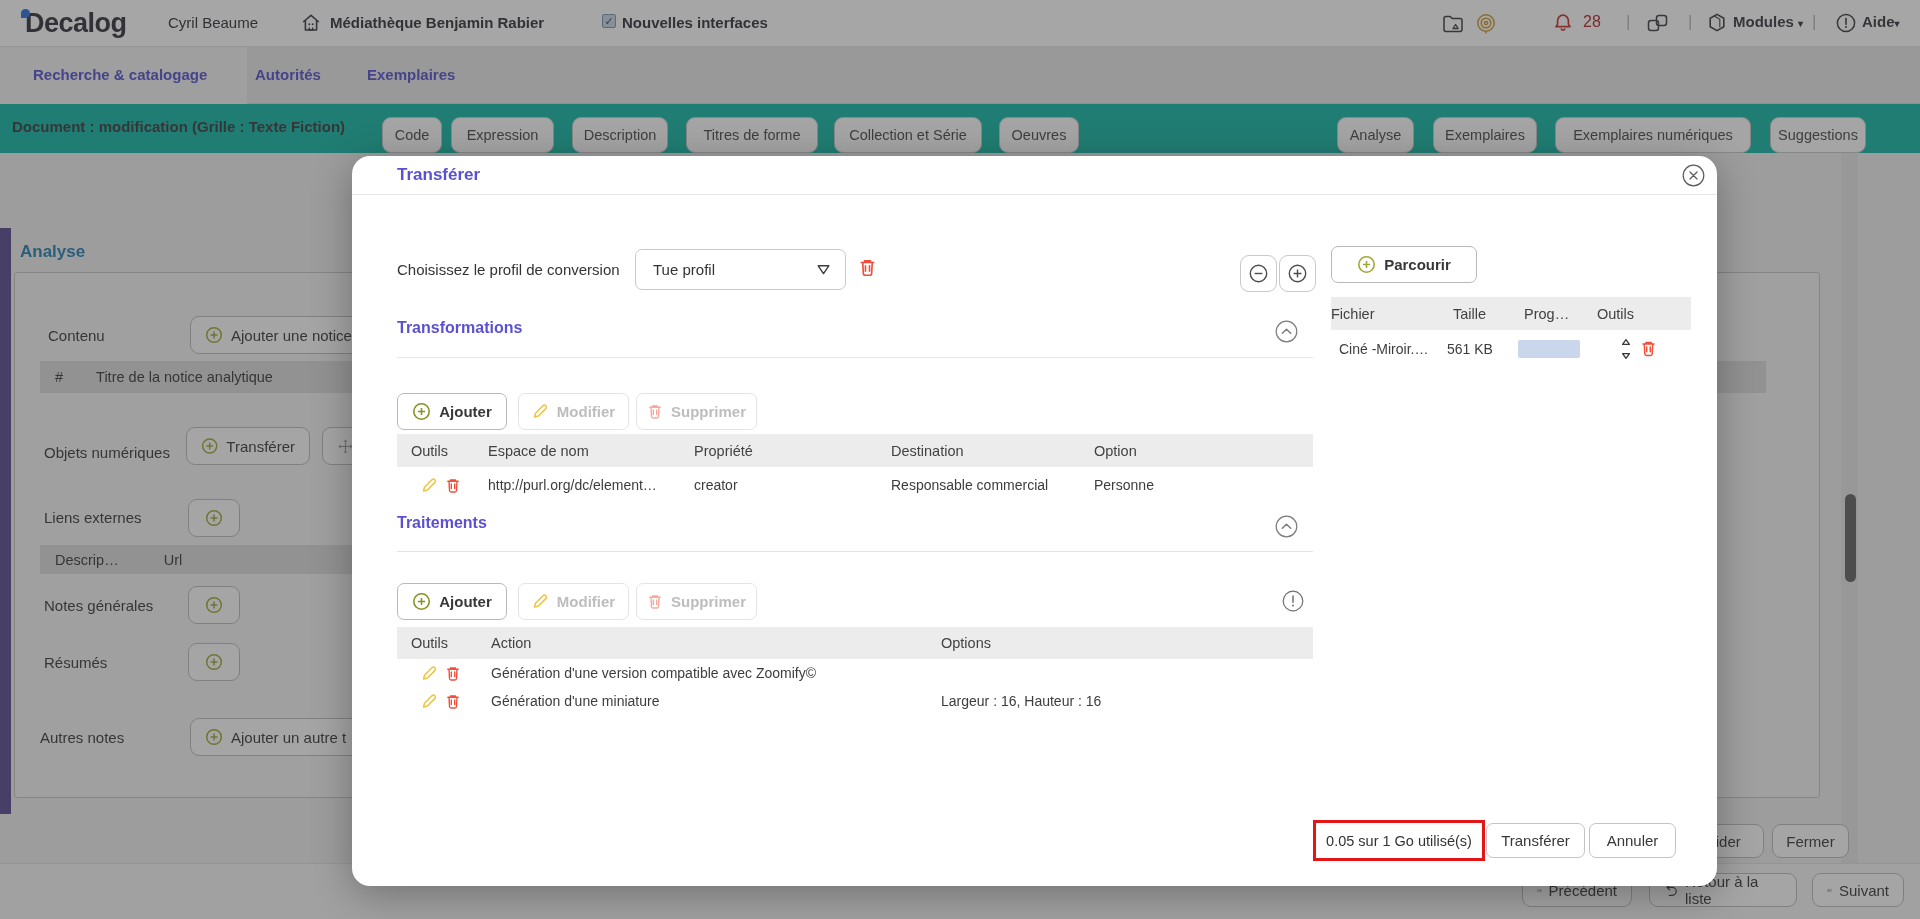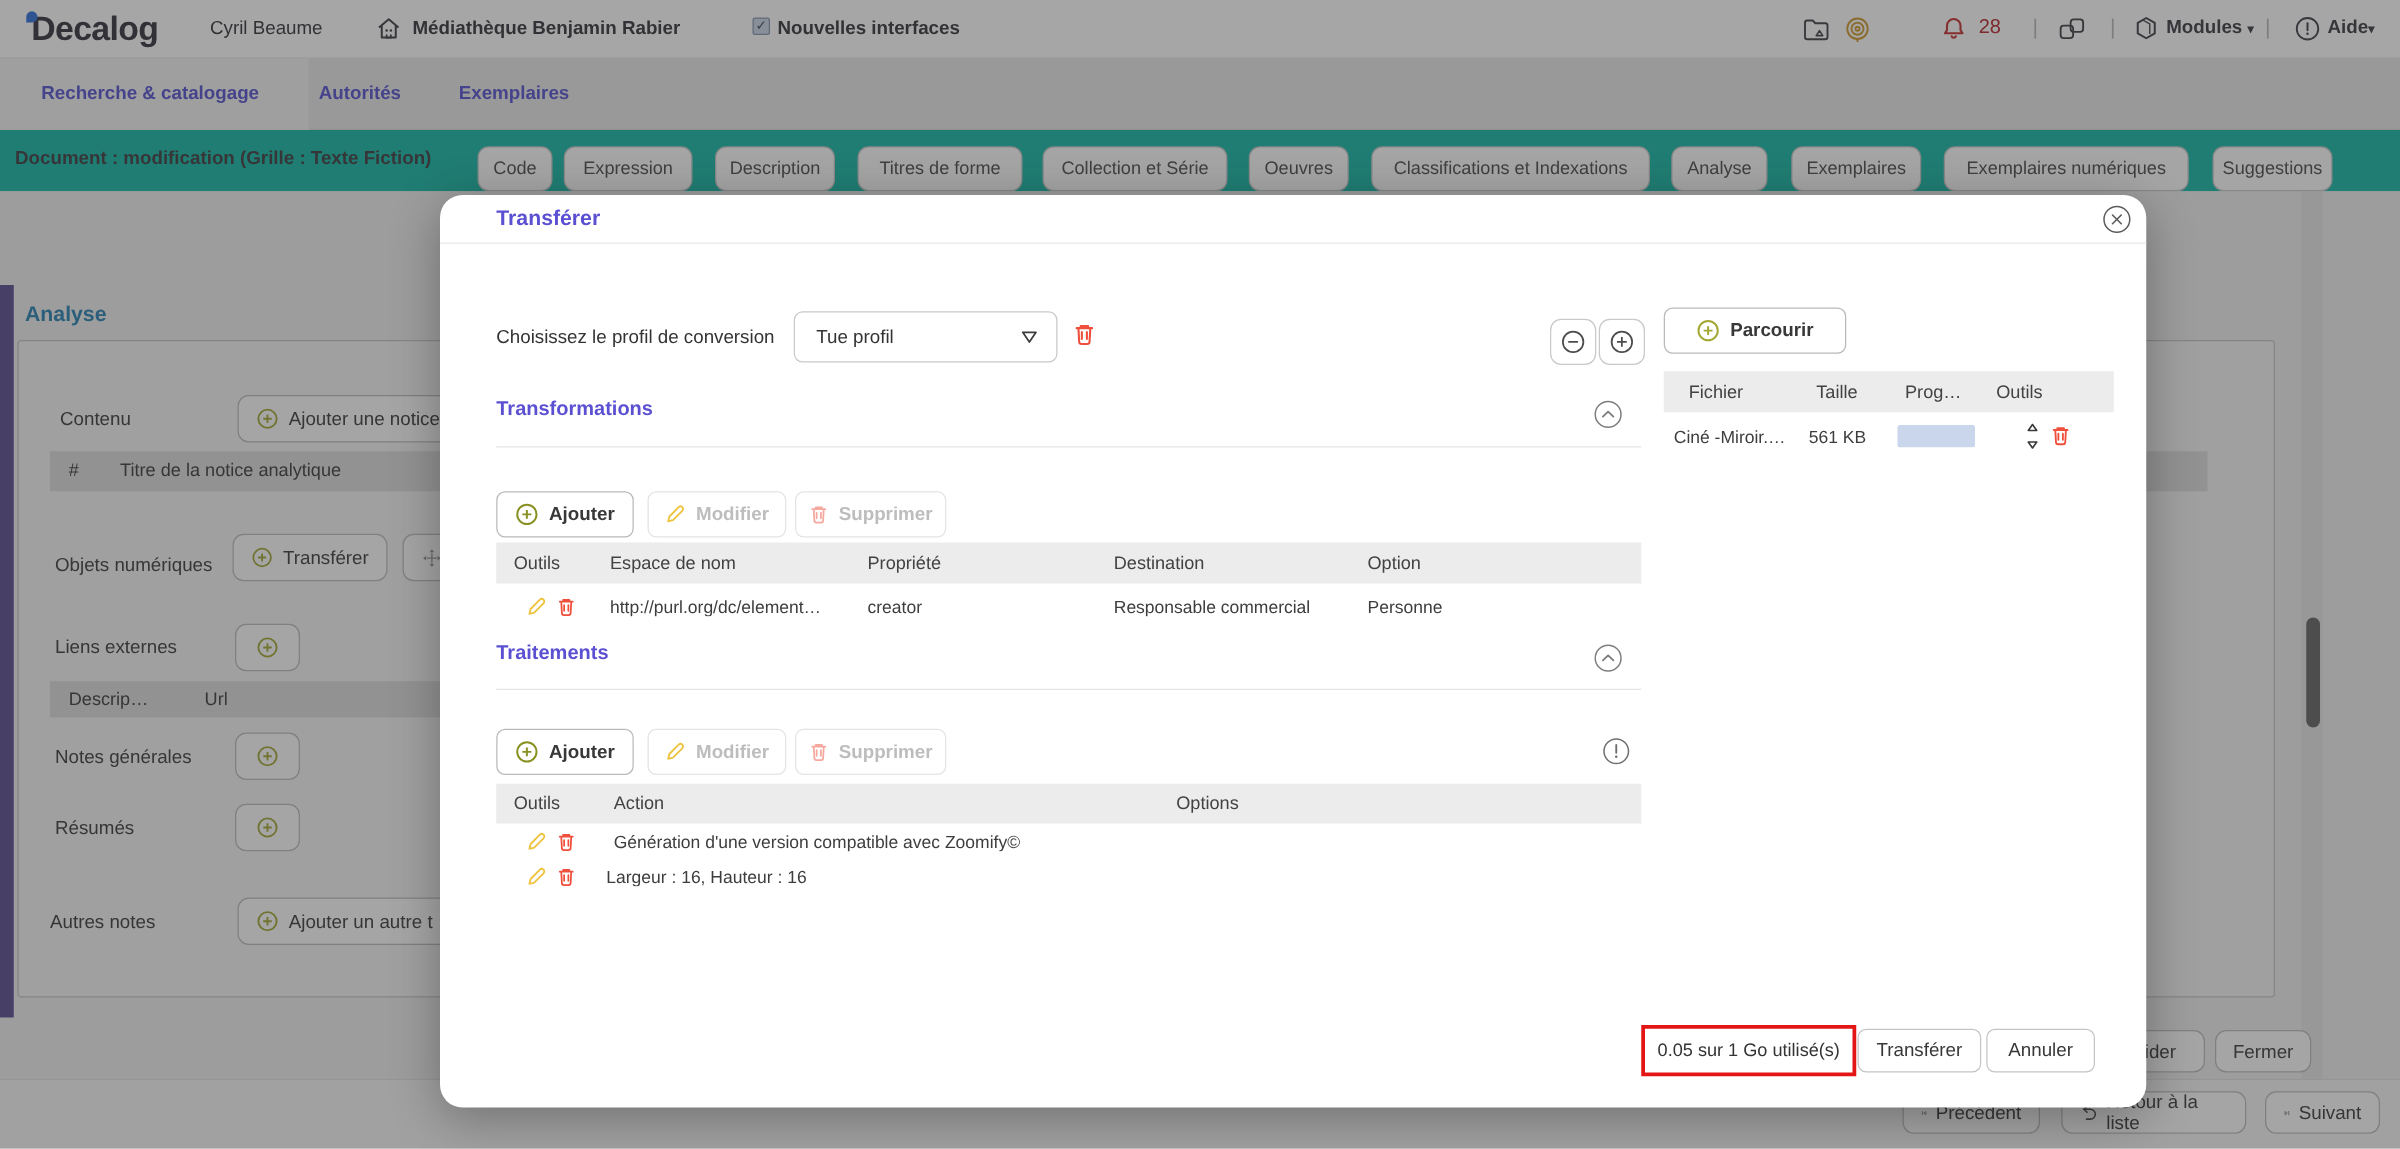--- a/index.html
+++ b/index.html
@@ -150,21 +150,20 @@
   </nav>
 
   <div class="docbar">
     <div class="doc-title">Document : modification (Grille : Texte Fiction)</div>
     <div class="doc-tab" style="left:382px; width:60px;">Code</div>
     <div class="doc-tab" style="left:451px; width:103px;">Expression</div>
     <div class="doc-tab" style="left:572px; width:96px;">Description</div>
     <div class="doc-tab" style="left:686px; width:132px;">Titres de forme</div>
     <div class="doc-tab" style="left:834px; width:148px;">Collection et Série</div>
     <div class="doc-tab" style="left:999px; width:80px;">Oeuvres</div>
-    <div class="doc-tab" style="left:1097px; width:223px;">Classifications et Indexations</div>
     <div class="doc-tab" style="left:1337px; width:77px;">Analyse</div>
     <div class="doc-tab" style="left:1433px; width:104px;">Exemplaires</div>
     <div class="doc-tab" style="left:1555px; width:196px;">Exemplaires numériques</div>
     <div class="doc-tab" style="left:1770px; width:96px;">Suggestions</div>
   </div>
 
   <div class="content">
     <div class="purple-bar"></div>
     <div class="analyse-title">Analyse</div>
     <div class="panel"></div>
@@ -310,21 +309,21 @@
     <div class="m-btn" style="left:979px; top:90px; width:146px;">
       <svg width="19" height="19" viewBox="0 0 18 18">
           <circle cx="9" cy="9" r="7.3" fill="none" stroke="#a3a832" stroke-width="1.5"></circle>
           <path d="M9 5.6v6.8M5.6 9h6.8" stroke="#a3a832" stroke-width="1.5"></path>
         </svg>
       <span>Parcourir</span>
     </div>
 
     <div class="tbl" style="left:979px; top:141px; width:360px;">
       <div class="hrow">
-        <div class="c" style="width:112px; padding-left:20px;">Fichier</div>
+        <div class="c" style="width:112px; padding-left:0;">Fichier</div>
         <div class="c" style="width:70px; padding-left:10px;">Taille</div>
         <div class="c" style="width:76px; padding-left:11px;">Prog…</div>
         <div class="c" style="width:102px; padding-left:8px;">Outils</div>
       </div>
       <div class="drow" style="height:37px;">
         <div class="c" style="width:112px; padding-left:8px; font-size:14px;">Ciné -Miroir.…</div>
         <div class="c" style="width:70px; padding-left:4px; font-size:14px;">561 KB</div>
         <div class="c" style="width:76px; padding-left:5px;">
             <div class="progress"></div>
           </div>
@@ -448,20 +447,21 @@
       </div>
       <div class="drow" style="height:28px; font-size:14px;">
         <div class="c icons" style="width:82px; padding-left:24px;">
           <svg width="17" height="17" viewBox="0 0 16 16">
               <path d="M10.3 2.6a1.9 1.9 0 0 1 2.7 2.7L6 12.3l-3.6.9.9-3.6z" fill="none" stroke="#eec33f" stroke-width="1.4" stroke-linejoin="round"></path>
             </svg>
           <svg width="16" height="17" viewBox="0 0 16 17">
               <path d="M2.8 4.3h10.4M5.5 4.3V2.9h5v1.4M4 4.3l.5 9.2c.05.9.75 1.5 1.6 1.5h3.8c.85 0 1.55-.6 1.6-1.5l.5-9.2M6.3 7v4.6M9.7 7v4.6" fill="none" stroke="#ef4f3b" stroke-width="1.4" stroke-linecap="round" stroke-linejoin="round"></path>
             </svg>
         </div>
+        <div class="c" style="width:456px; padding-left:12px;">Génération d'une miniature</div>
         <div class="c" style="width:378px; padding-left:6px;">Largeur : 16, Hauteur : 16</div>
       </div>
     </div>
 
     <div class="m-usage">0.05 sur 1 Go utilisé(s)</div>
     <div class="m-foot-btn" style="left:1134px; width:99px;">
       <span>Transférer</span>
     </div>
     <div class="m-foot-btn" style="left:1237px; width:87px;">
       <span>Annuler</span>

